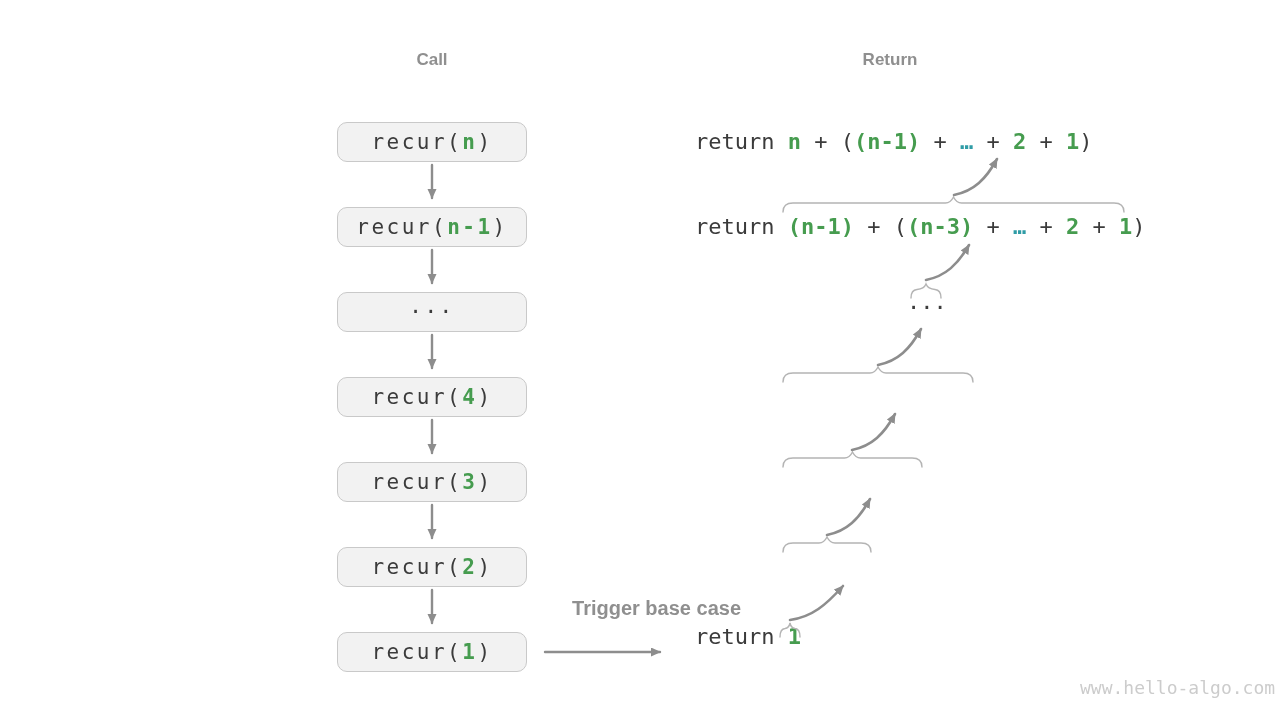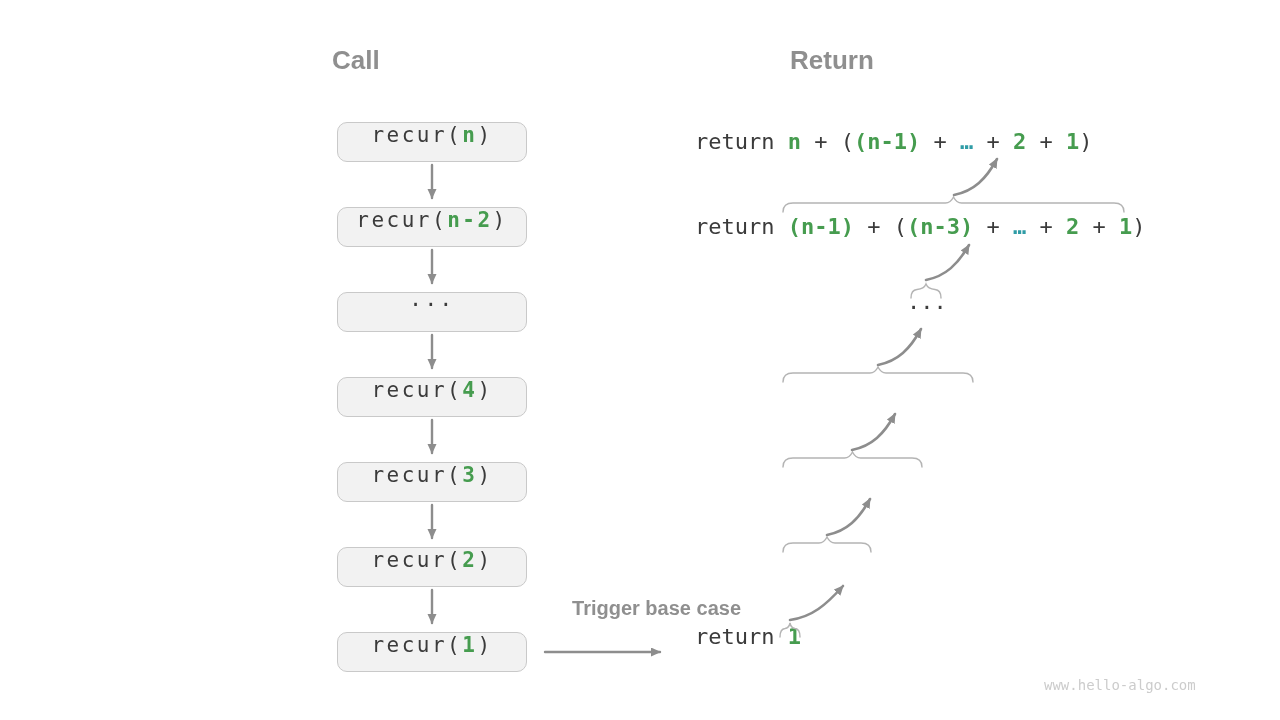--- a/index.html
+++ b/index.html
@@ -2,60 +2,60 @@
 <html style="--green: #469c4f; --teal: #2f9ca6; --dark: #3b3b3b; --gray: #8f8f8f; --box_fill: #f2f2f2; --box_border: #c9c9c9; --arrow: #8d8d8d; --brace: #b4b4b4; --watermark: #cccccc;"><head>
 <meta charset="utf-8">
 <title>Recursion call and return diagram</title>
 <style>
   html,body{margin:0;padding:0;background:#ffffff;}
   .stage{
     position:relative;width:1280px;height:720px;background:#ffffff;overflow:hidden;
     font-family:"DejaVu Sans Mono","Liberation Mono",monospace;
   }
   .hdr{
-    position:absolute;width:200px;
+    position:absolute;width:200px;text-align:center;
     font-family:"Liberation Sans","DejaVu Sans",sans-serif;
-    font-weight:bold;font-size:26px;color:var(--gray);line-height:26px;
+    font-weight:bold;font-size:17px;color:var(--gray);line-height:26px;
   }
   .call-box{
     position:absolute;left:337px;width:190px;height:40px;box-sizing:border-box;
     background:var(--box_fill);border:1.5px solid var(--box_border);border-radius:10px;
-    display:flex;justify-content:center;
+    display:flex;align-items:center;justify-content:center;
     font-size:21px;letter-spacing:2.5px;white-space:pre;
   }
   .ret-line{
     position:absolute;left:695px;height:30px;line-height:30px;
     font-size:22px;white-space:pre;
   }
   .seg-d{color:var(--dark);}
   .seg-g{color:var(--green);font-weight:bold;}
   .seg-t{color:var(--teal);font-weight:bold;}
   .trigger{
     position:absolute;left:481px;top:595px;width:260px;text-align:right;
     font-family:"Liberation Sans","DejaVu Sans",sans-serif;
     font-weight:bold;font-size:20px;color:var(--gray);line-height:26px;
   }
   .watermark{
-    position:absolute;left:1044px;top:677px;font-size:14px;color:var(--watermark);
+    position:absolute;left:1080px;top:677px;font-size:18px;color:var(--watermark);
   }
   svg.overlay{position:absolute;left:0;top:0;pointer-events:none;}
   .connector{stroke:var(--arrow);stroke-width:2.4;fill:none;stroke-linecap:round;}
   .curve{stroke:var(--arrow);stroke-width:2.6;fill:none;stroke-linecap:round;}
   .brace{stroke:var(--brace);stroke-width:1.4;fill:none;stroke-linecap:round;}
 </style>
 </head>
 <body>
 
 <div class="stage">
 
   <div class="hdr" style="left:332px;top:47px">Call</div>
   <div class="hdr" style="left:790px;top:47px">Return</div>
 
   <div class="call-box" style="top:122px"><span class="seg-d">recur(</span><span class="seg-g">n</span><span class="seg-d">)</span></div>
-  <div class="call-box" style="top:207px"><span class="seg-d">recur(</span><span class="seg-g">n-2</span><span class="seg-d">)</span></div>
+  <div class="call-box" style="top:207px"><span class="seg-d">recur(</span><span class="seg-g">n-1</span><span class="seg-d">)</span></div>
   <div class="call-box" style="top:292px"><span class="seg-d">···</span></div>
   <div class="call-box" style="top:377px"><span class="seg-d">recur(</span><span class="seg-g">4</span><span class="seg-d">)</span></div>
   <div class="call-box" style="top:462px"><span class="seg-d">recur(</span><span class="seg-g">3</span><span class="seg-d">)</span></div>
   <div class="call-box" style="top:547px"><span class="seg-d">recur(</span><span class="seg-g">2</span><span class="seg-d">)</span></div>
   <div class="call-box" style="top:632px"><span class="seg-d">recur(</span><span class="seg-g">1</span><span class="seg-d">)</span></div>
 
   <div class="trigger">Trigger base case</div>
 
   <div class="ret-line" style="top:127px"><span class="seg-d">return </span><span class="seg-g">n</span><span class="seg-d"> + (</span><span class="seg-g">(n-1)</span><span class="seg-d"> + </span><span class="seg-t">…</span><span class="seg-d"> + </span><span class="seg-g">2</span><span class="seg-d"> + </span><span class="seg-g">1</span><span class="seg-d">)</span></div>
 

